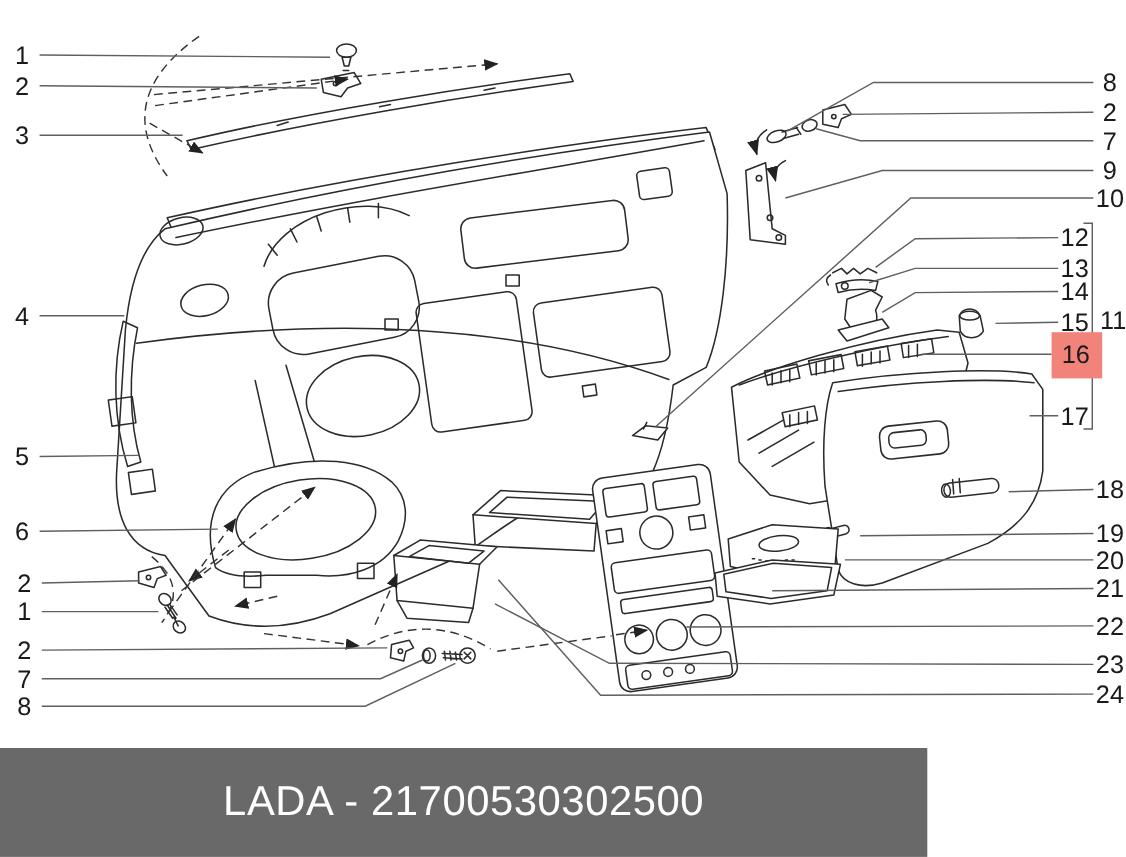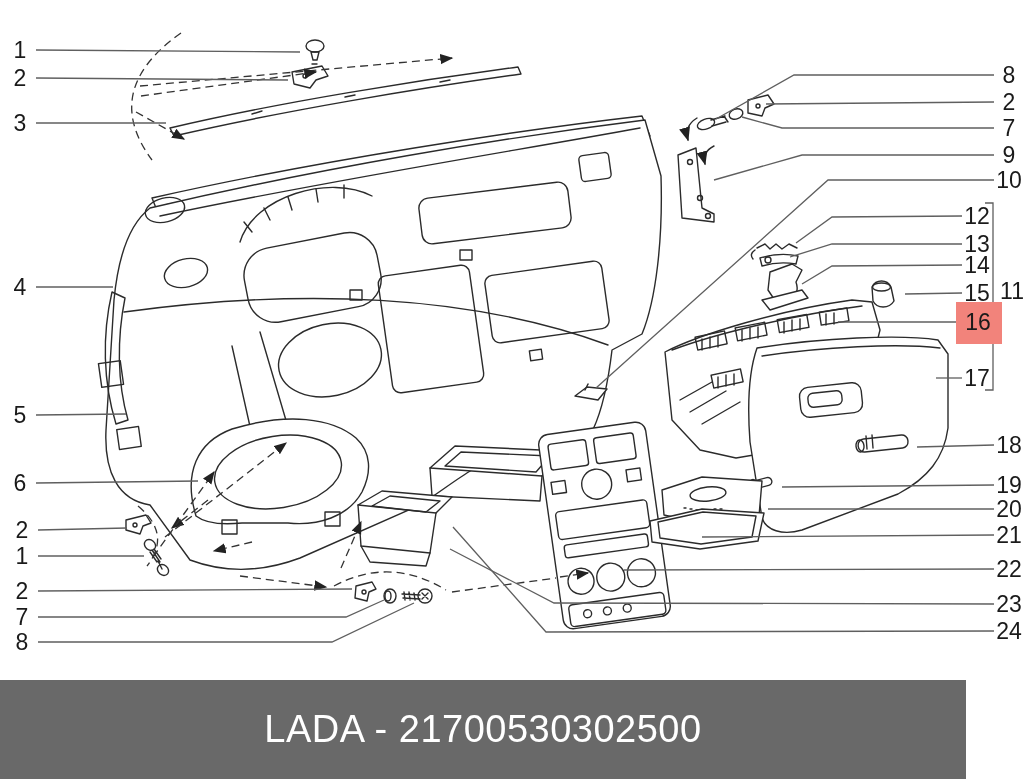--- a/index.html
+++ b/index.html
@@ -1,20 +1,20 @@
 <!DOCTYPE html>
 <html><head>
 <meta charset="utf-8">
 <style>
   html,body{margin:0;padding:0;background:#fff;}
   #stage{position:relative;width:1024px;height:779px;background:#fff;overflow:hidden;
          font-family:"Liberation Sans", sans-serif;}
   #drawing{position:absolute;left:0;top:0;}
   .callout-label{font-family:"Liberation Sans", sans-serif;font-size:23px;fill:#1a1a1a;}
-  #footer-bar{position:absolute;left:0;top:680px;width:966px;height:99px;
+  #footer-bar{position:absolute;left:0;top:680px;width:843px;height:99px;
       display:flex;align-items:center;justify-content:center;gap:32px;
       font-size:38px;letter-spacing:.5px;font-weight:400;}
   #footer-bar span{white-space:pre;}
 </style>
 </head>
 <body>
 
 <div id="stage">
 
   <svg id="drawing" width="1024" height="779" viewBox="0 0 1024 779" xmlns="http://www.w3.org/2000/svg">

